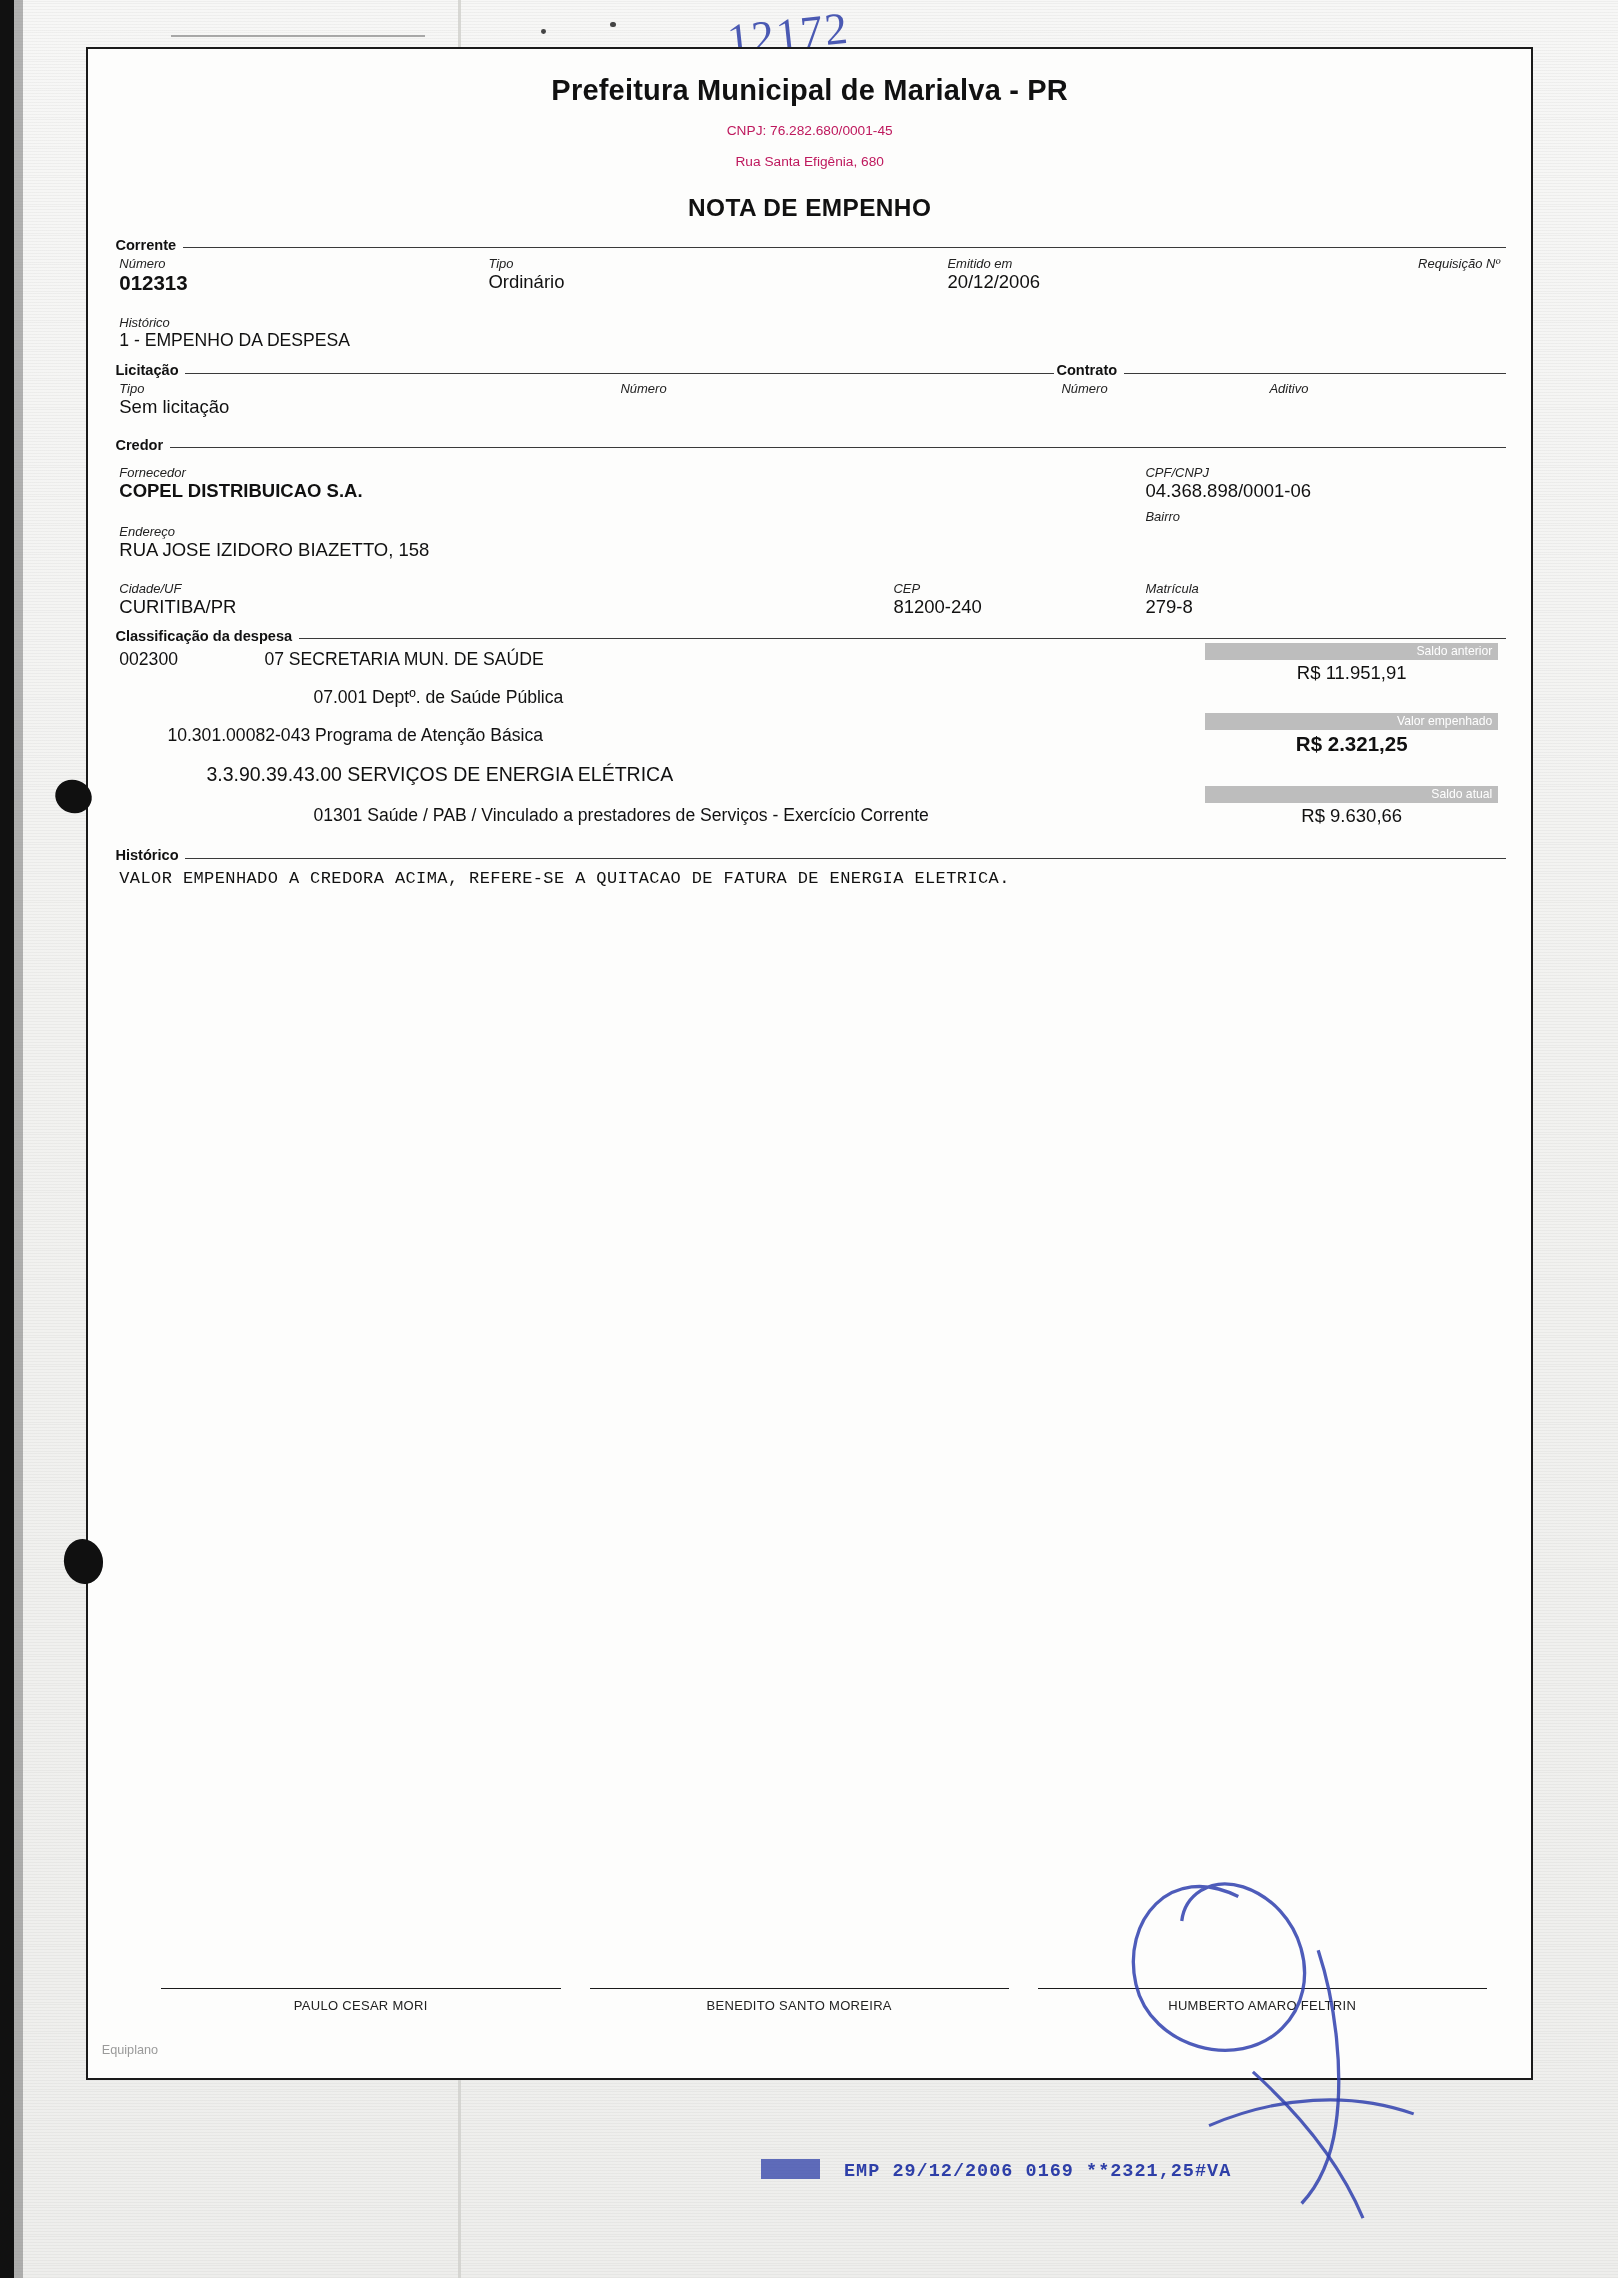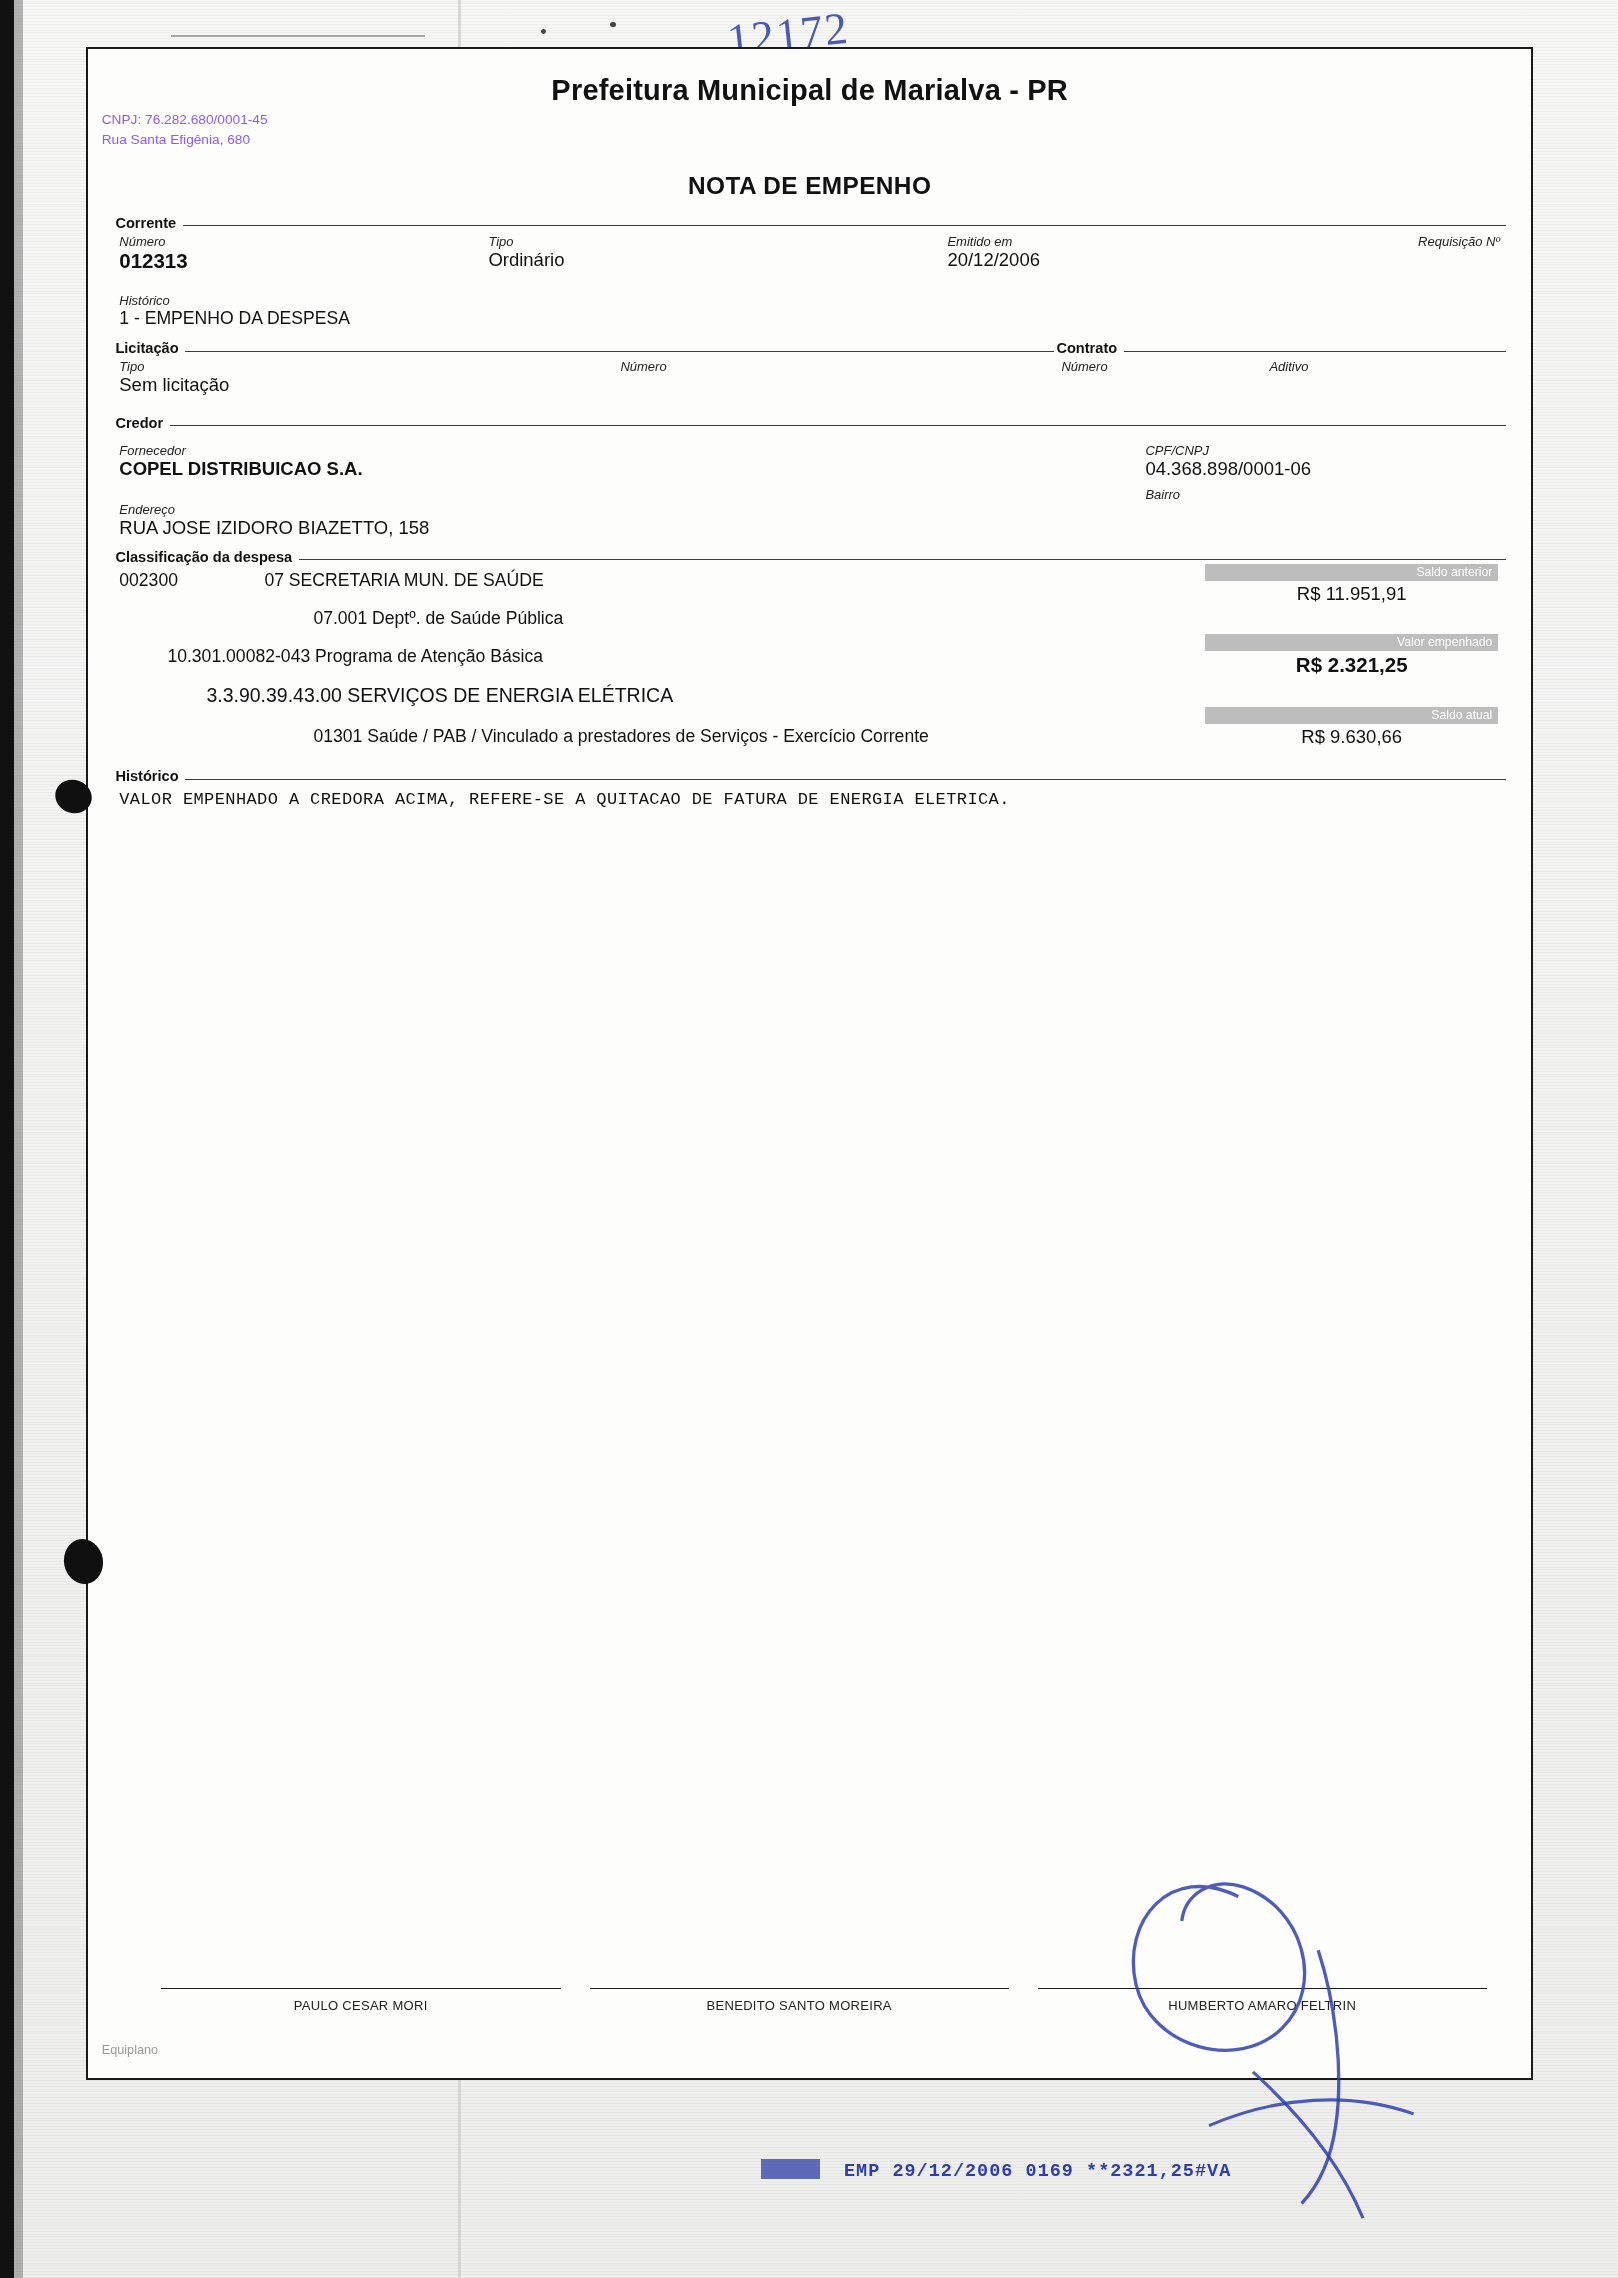--- a/index.html
+++ b/index.html
@@ -25,21 +25,21 @@
   .doc{
     position:absolute;left:86px;top:47px;width:1443px;height:2029px;
     border:2px solid #1a1a1a;background:#fdfdfc;
   }
   .inner{position:absolute;left:13.7px;top:11.7px;width:1416px;}
 
   .title{
     text-align:center;font-size:29px;font-weight:bold;letter-spacing:0.2px;
     margin-top:13.7px;
   }
-  .cnpj,.addr{text-align:left;font-size:13.7px;margin-top:5px;color:#8b5cf6;}
+  .cnpj,.addr{text-align:center;font-size:13.7px;margin-top:16px;color:#be185d;}
   .doctype{text-align:center;font-size:24.4px;font-weight:bold;margin-top:25px;letter-spacing:0.4px;}
 
   
   .group{position:relative;margin:0 11.7px;}
   .grule{border-top:1px solid #3a3a3a;height:0;}
   .glegend{
     position:absolute;top:-10.7px;left:0;background:#fdfdfc;padding:0 6.8px 0 2px;
     font-size:14.6px;font-weight:bold;
   }
   .glegend.right{left:auto;}
@@ -191,20 +191,34 @@
           <div style="position:absolute;left:5.9px;top:0;">
             <div class="lbl">Endereço</div>
             <div class="val">RUA JOSE IZIDORO BIAZETTO, 158</div>
           </div>
           <div style="position:absolute;left:1032px;top:-15.6px;">
             <div class="lbl">Bairro</div>
             <div class="val"></div>
           </div>
         </div>
 
+        <div class="row" style="height:57px;">
+          <div style="position:absolute;left:5.9px;top:0;">
+            <div class="lbl">Cidade/UF</div>
+            <div class="val">CURITIBA/PR</div>
+          </div>
+          <div style="position:absolute;left:780px;top:0;">
+            <div class="lbl">CEP</div>
+            <div class="val">81200-240</div>
+          </div>
+          <div style="position:absolute;left:1032px;top:0;">
+            <div class="lbl">Matrícula</div>
+            <div class="val">279-8</div>
+          </div>
+        </div>
       </div>
 
       <div class="group" style="margin-top:0px;">
         <div class="grule"></div>
         <div class="glegend">Classificação da despesa</div>
 
         <div class="row" style="height:205px;margin-top:9.8px;">
           <div class="val sm" style="position:absolute;left:5.9px;top:0;">002300</div>
 
           <div class="val sm" style="position:absolute;left:151px;top:0;">07 SECRETARIA MUN. DE SAÚDE</div>

